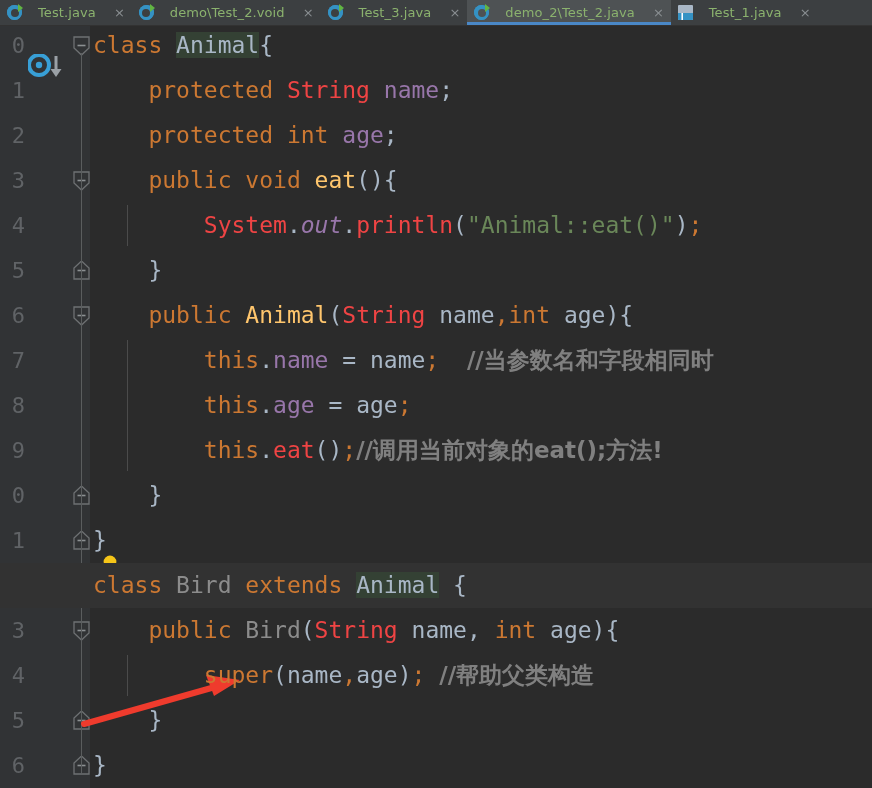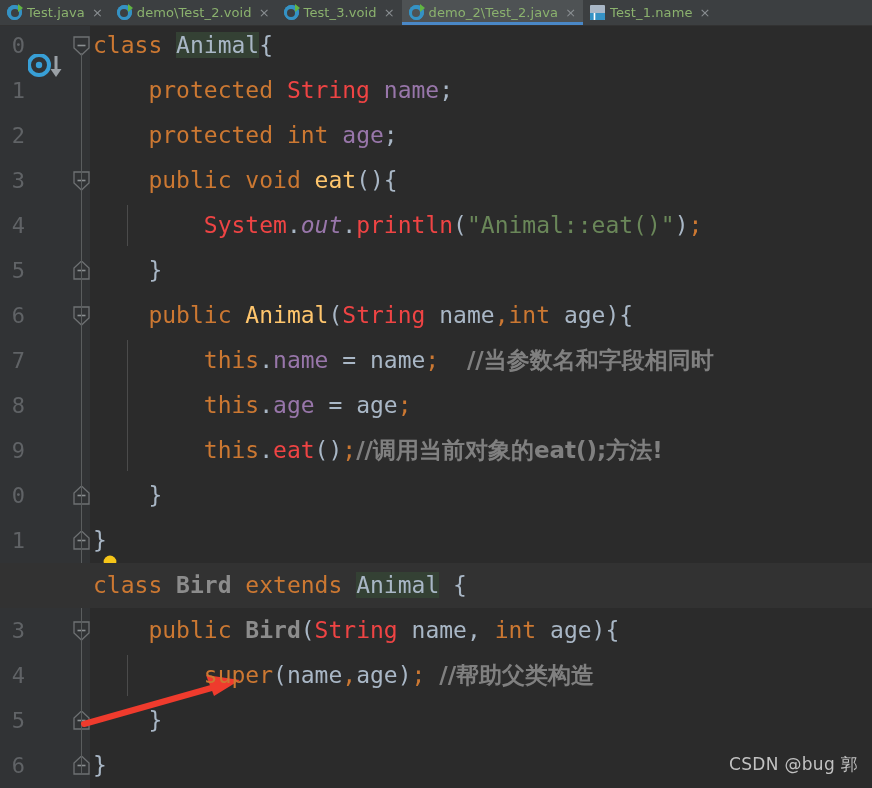--- a/index.html
+++ b/index.html
@@ -28,21 +28,21 @@
     align-items: stretch;
     height: 25px;
     background: #3c3f41;
     font-family: "DejaVu Sans", sans-serif;
     overflow: hidden;
     border-bottom: 1px solid #323232;
   }
   .tab {
     display: flex;
     align-items: center;
-    gap: 5px;
+    gap: 16px;
     padding: 0 7px 0 7px;
     height: 25px;
     box-sizing: border-box;
     position: relative;
     white-space: nowrap;
     cursor: default;
   }
   .tab.active {
     background: #4e5254;
   }
@@ -198,21 +198,21 @@
   
   .kw      { color: #cc7832; }
   .type    { color: #ef4444; }
   .field   { color: #9876aa; }
   .sfield  { color: #9876aa; font-style: italic; }
   .method  { color: #ffc66d; }
   .str     { color: #6a8759; }
   .cmt     { color: #808080; }
   .plain   { color: #a9b7c6; }
   .cls     { color: #a9b7c6; }
-  .dim     { color: #8c8c8c; font-weight: bold; }
+  .dim     { color: #8c8c8c; }
   .hl      { background: #344134; }
   .cn      { font-family: "DejaVu Sans", sans-serif; color: #808080; font-weight: bold; }
 
   
   .gicon-override {
     position: absolute;
     left: 28px;
     top: 10px;
     width: 36px;
     height: 26px;
@@ -261,31 +261,31 @@
         <span class="tab-label">Test.java</span>
         <span class="tab-close">×</span>
       </div>
       <div class="tab">
         <span class="tab-icon icon-class"></span>
         <span class="tab-label">demo\Test_2.void</span>
         <span class="tab-close">×</span>
       </div>
       <div class="tab">
         <span class="tab-icon icon-class"></span>
-        <span class="tab-label">Test_3.void</span>
+        <span class="tab-label">Test_3.java</span>
         <span class="tab-close">×</span>
       </div>
       <div class="tab active">
         <span class="tab-icon icon-class"></span>
         <span class="tab-label">demo_2\Test_2.java</span>
         <span class="tab-close">×</span>
       </div>
       <div class="tab">
         <span class="tab-icon icon-file"></span>
-        <span class="tab-label">Test_1.name</span>
+        <span class="tab-label">Test_1.java</span>
         <span class="tab-close">×</span>
       </div>
     </div>
 
   <div class="editor">
 
     <div class="gutter" id="gutter">
         <div class="gutter-line" style="top: -3px;">
           <div class="lineno">0</div>
         </div>
@@ -419,15 +419,14 @@
 
     <div class="annot-arrow">
       <svg width="170" height="70" viewBox="0 0 170 70">
         <path d="M4 58 L142 19" stroke="#ef3b2d" stroke-width="6" stroke-linecap="round" fill="none"></path>
         <path d="M160 14 L126 9 L134 30 Z" fill="#ef3b2d"></path>
       </svg>
     </div>
 
     <div class="code" id="code"><div class="row" style="top: -3px;"><span class="kw">class</span><span class="plain"> </span><span class="cls hl">Animal</span><span class="plain">{</span></div><div class="row" style="top: 42px;"><span class="plain">    </span><span class="kw">protected</span><span class="plain"> </span><span class="type">String</span><span class="plain"> </span><span class="field">name</span><span class="plain">;</span></div><div class="row" style="top: 87px;"><span class="plain">    </span><span class="kw">protected</span><span class="plain"> </span><span class="kw">int</span><span class="plain"> </span><span class="field">age</span><span class="plain">;</span></div><div class="row" style="top: 132px;"><span class="plain">    </span><span class="kw">public</span><span class="plain"> </span><span class="kw">void</span><span class="plain"> </span><span class="method">eat</span><span class="plain">(){</span></div><div class="row" style="top: 177px;"><span class="plain">        </span><span class="type">System</span><span class="plain">.</span><span class="sfield">out</span><span class="plain">.</span><span class="type">println</span><span class="plain">(</span><span class="str">"Animal::eat()"</span><span class="plain">)</span><span class="kw">;</span></div><div class="row" style="top: 222px;"><span class="plain">    }</span></div><div class="row" style="top: 267px;"><span class="plain">    </span><span class="kw">public</span><span class="plain"> </span><span class="method">Animal</span><span class="plain">(</span><span class="type">String</span><span class="plain"> </span><span class="plain">name</span><span class="kw">,</span><span class="kw">int</span><span class="plain"> </span><span class="plain">age</span><span class="plain">){</span></div><div class="row" style="top: 312px;"><span class="plain">        </span><span class="kw">this</span><span class="plain">.</span><span class="field">name</span><span class="plain"> = </span><span class="plain">name</span><span class="kw">;</span><span class="plain">  </span><span class="cmt cn">//当参数名和字段相同时</span></div><div class="row" style="top: 357px;"><span class="plain">        </span><span class="kw">this</span><span class="plain">.</span><span class="field">age</span><span class="plain"> = </span><span class="plain">age</span><span class="kw">;</span></div><div class="row" style="top: 402px;"><span class="plain">        </span><span class="kw">this</span><span class="plain">.</span><span class="type">eat</span><span class="plain">()</span><span class="kw">;</span><span class="cmt cn">//调用当前对象的eat();方法!</span></div><div class="row" style="top: 447px;"><span class="plain">    }</span></div><div class="row" style="top: 492px;"><span class="plain">}</span></div><div class="row current-line" style="top: 537px;"><span class="kw">class</span><span class="plain"> </span><span class="dim">Bird</span><span class="plain"> </span><span class="kw">extends</span><span class="plain"> </span><span class="cls hl">Animal</span><span class="plain"> {</span></div><div class="row" style="top: 582px;"><span class="plain">    </span><span class="kw">public</span><span class="plain"> </span><span class="dim">Bird</span><span class="plain">(</span><span class="type">String</span><span class="plain"> </span><span class="plain">name</span><span class="plain">, </span><span class="kw">int</span><span class="plain"> </span><span class="plain">age</span><span class="plain">){</span></div><div class="row" style="top: 627px;"><span class="plain">        </span><span class="kw">super</span><span class="plain">(</span><span class="plain">name</span><span class="kw">,</span><span class="plain">age</span><span class="plain">)</span><span class="kw">;</span><span class="plain"> </span><span class="cmt cn">//帮助父类构造</span></div><div class="row" style="top: 672px;"><span class="plain">    }</span></div><div class="row" style="top: 717px;"><span class="plain">}</span></div><div class="indent-guide" style="left: 37px; top: 179px; height: 41px;"></div><div class="indent-guide" style="left: 37px; top: 314px; height: 131px;"></div><div class="indent-guide" style="left: 37px; top: 629px; height: 41px;"></div></div>
 
-    <div class="watermark">CSDN @bug 郭</div>
   </div>
 </div>
 
 </body></html>

